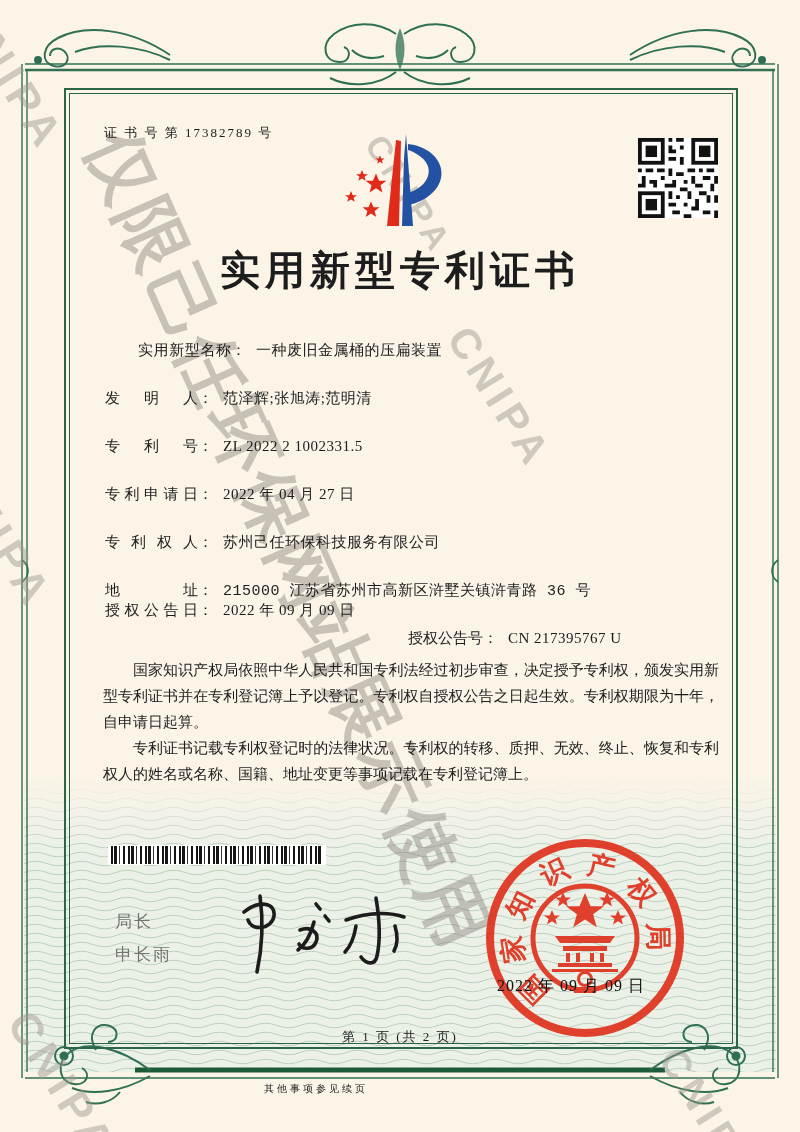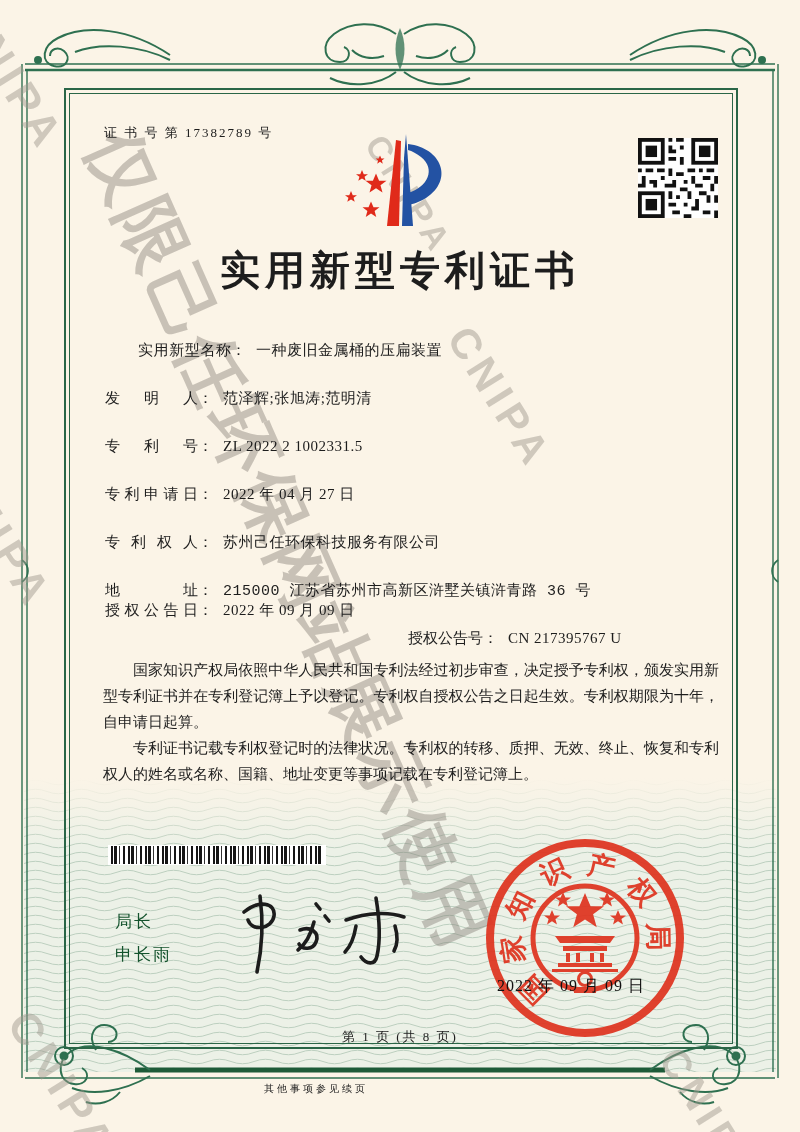--- a/index.html
+++ b/index.html
@@ -30,21 +30,21 @@
   .flabel2{display:inline-block;}
   
   .paras{left:103px;top:657px;width:616px;font-size:15px;line-height:1.74;text-align:justify;z-index:5;}
   .paras p{margin:0;text-indent:2em;}
   
   .barcode{left:108px;top:845px;width:218px;height:20px;background:#fff;z-index:5;}
   .barcode .bars{position:absolute;inset:1px 3px;background:
      repeating-linear-gradient(90deg,#151515 0 2px,transparent 2px 3px,#151515 3px 6px,
      transparent 6px 8px,#333 8px 9px,transparent 9px 12px,#151515 12px 14px,transparent 14px 17px);}
   .officer{left:115px;z-index:5;font-family:"Liberation Sans","DejaVu Sans",sans-serif;
-           font-size:17px;color:#14532d;letter-spacing:2px;}
+           font-size:17px;color:#737373;letter-spacing:2px;}
   .signature{left:228px;top:886px;width:205px;height:100px;z-index:6;}
   .seal{left:475px;top:828px;width:220px;height:220px;z-index:6;opacity:.93;}
   .seal-date{left:497px;top:976px;font-size:16px;letter-spacing:1px;color:#111;z-index:7;}
   .page-num{left:0;top:1028px;width:800px;text-align:center;font-size:13px;letter-spacing:2px;z-index:5;}
   .cont-note{left:0;top:1082px;width:632px;text-align:center;font-size:10px;letter-spacing:3px;z-index:5;}
 </style>
 </head>
 <body>
 
 <div class="page">
@@ -237,16 +237,16 @@
         <rect x="-27" y="25" width="54" height="4"></rect>
         <rect x="-33" y="31" width="66" height="3"></rect>
         <rect x="-11" y="49" width="22" height="6"></rect>
       </g>
       <circle cx="0" cy="41" r="6.5" fill="none" stroke="#df3420" stroke-width="3"></circle>
     </g>
   </svg>
 
   <div class="abs seal-date">2022 年 09 月 09 日</div>
 
-  <div class="abs page-num">第 1 页 (共 8 页)</div>
+  <div class="abs page-num">第 1 页 (共 2 页)</div>
   <div class="abs cont-note">其他事项参见续页</div>
 
 </div>
 
 </body></html>

